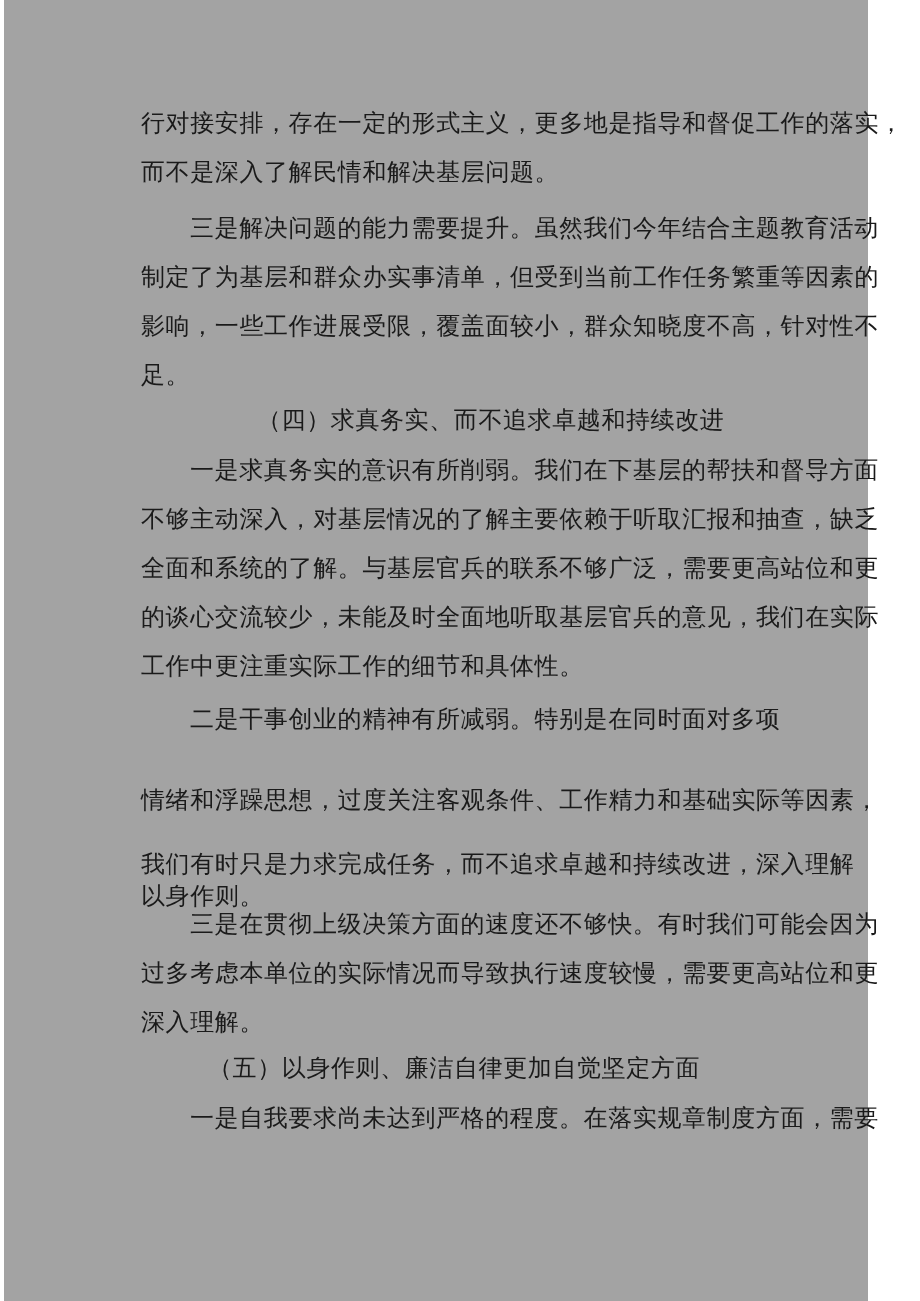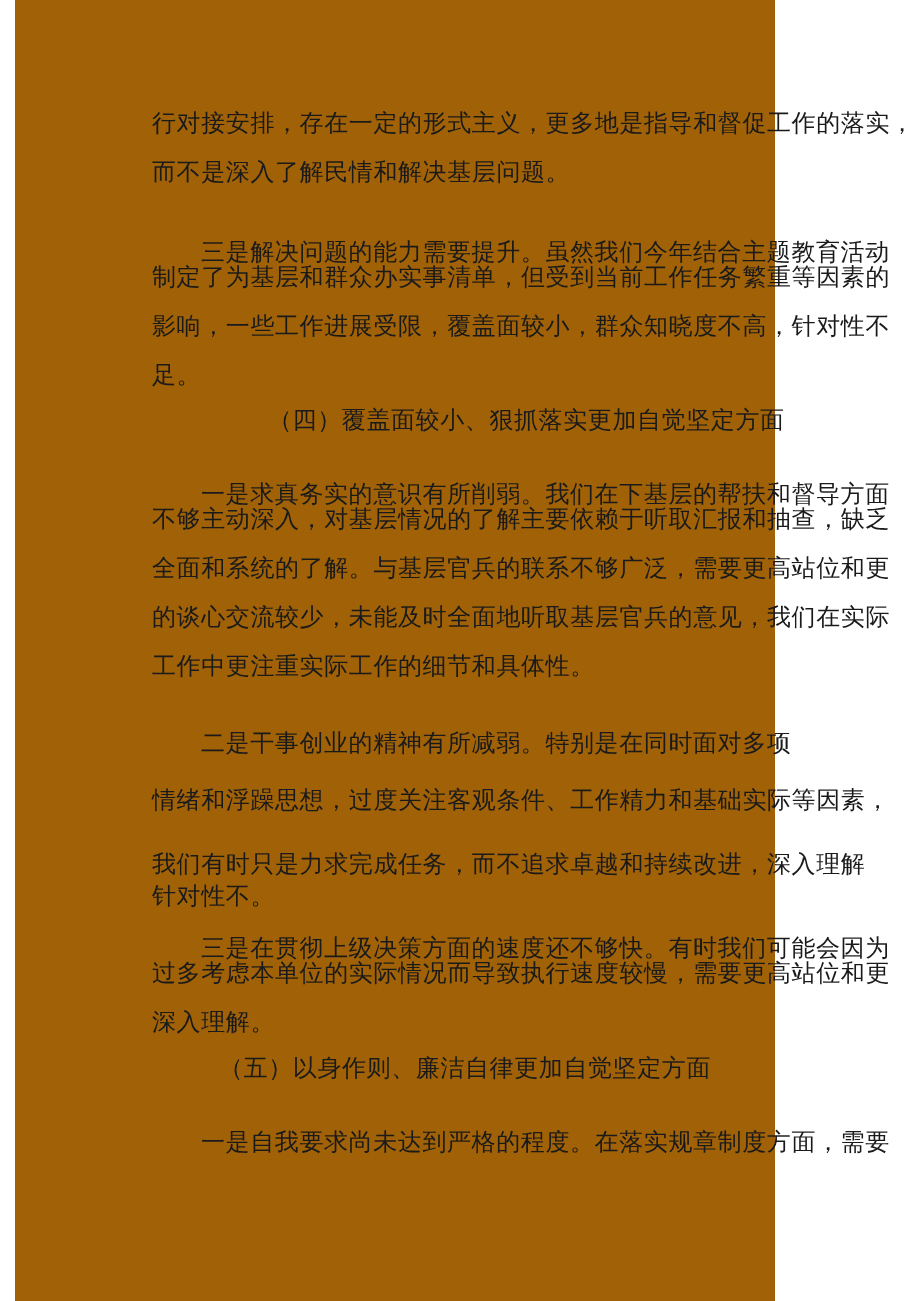--- a/index.html
+++ b/index.html
@@ -10,55 +10,55 @@
   body {
     width: 920px;
     height: 1301px;
     position: relative;
     overflow: hidden;
     font-family: "DejaVu Serif", "Liberation Serif", serif;
     color: #1a1a1a;
   }
   .page {
     position: absolute;
-    left: 15px; top: 0;
-    width: 760px;
+    left: 4px; top: 0;
+    width: 864px;
     height: 1301px;
-    background: #a16207;
+    background: #a3a3a3;
   }
   .line {
     position: absolute;
     left: 137px;
     font-size: 24px;
     white-space: nowrap;
     letter-spacing: 0.6px;
     line-height: 30px;
   }
-  .indent { left: 186px; margin-top: 24px; }
+  .indent { left: 186px; }
   .heading4 { left: 253px; }
   .heading5 { left: 204px; }
 </style>
 </head>
 <body>
 
 <div class="page">
   <div class="line" style="top:108px">行对接安排，存在一定的形式主义，更多地是指导和督促工作的落实，</div>
   <div class="line" style="top:157px">而不是深入了解民情和解决基层问题。</div>
   <div class="line indent" style="top:213px">三是解决问题的能力需要提升。虽然我们今年结合主题教育活动</div>
   <div class="line" style="top:262px">制定了为基层和群众办实事清单，但受到当前工作任务繁重等因素的</div>
   <div class="line" style="top:311px">影响，一些工作进展受限，覆盖面较小，群众知晓度不高，针对性不</div>
   <div class="line" style="top:360px">足。</div>
-  <div class="line heading4" style="top:405px">（四）覆盖面较小、狠抓落实更加自觉坚定方面</div>
+  <div class="line heading4" style="top:405px">（四）求真务实、而不追求卓越和持续改进</div>
   <div class="line indent" style="top:455px">一是求真务实的意识有所削弱。我们在下基层的帮扶和督导方面</div>
   <div class="line" style="top:504px">不够主动深入，对基层情况的了解主要依赖于听取汇报和抽查，缺乏</div>
   <div class="line" style="top:553px">全面和系统的了解。与基层官兵的联系不够广泛，需要更高站位和更</div>
   <div class="line" style="top:602px">的谈心交流较少，未能及时全面地听取基层官兵的意见，我们在实际</div>
   <div class="line" style="top:651px">工作中更注重实际工作的细节和具体性。</div>
   <div class="line indent" style="top:704px">二是干事创业的精神有所减弱。特别是在同时面对多项</div>
   <div class="line" style="top:785px">情绪和浮躁思想，过度关注客观条件、工作精力和基础实际等因素，</div>
   <div class="line" style="top:849px">我们有时只是力求完成任务，而不追求卓越和持续改进，深入理解</div>
-  <div class="line" style="top:881px">针对性不。</div>
+  <div class="line" style="top:881px">以身作则。</div>
   <div class="line indent" style="top:909px">三是在贯彻上级决策方面的速度还不够快。有时我们可能会因为</div>
   <div class="line" style="top:958px">过多考虑本单位的实际情况而导致执行速度较慢，需要更高站位和更</div>
   <div class="line" style="top:1007px">深入理解。</div>
   <div class="line heading5" style="top:1053px">（五）以身作则、廉洁自律更加自觉坚定方面</div>
   <div class="line indent" style="top:1103px">一是自我要求尚未达到严格的程度。在落实规章制度方面，需要</div>
 </div>
 
 </body></html>

